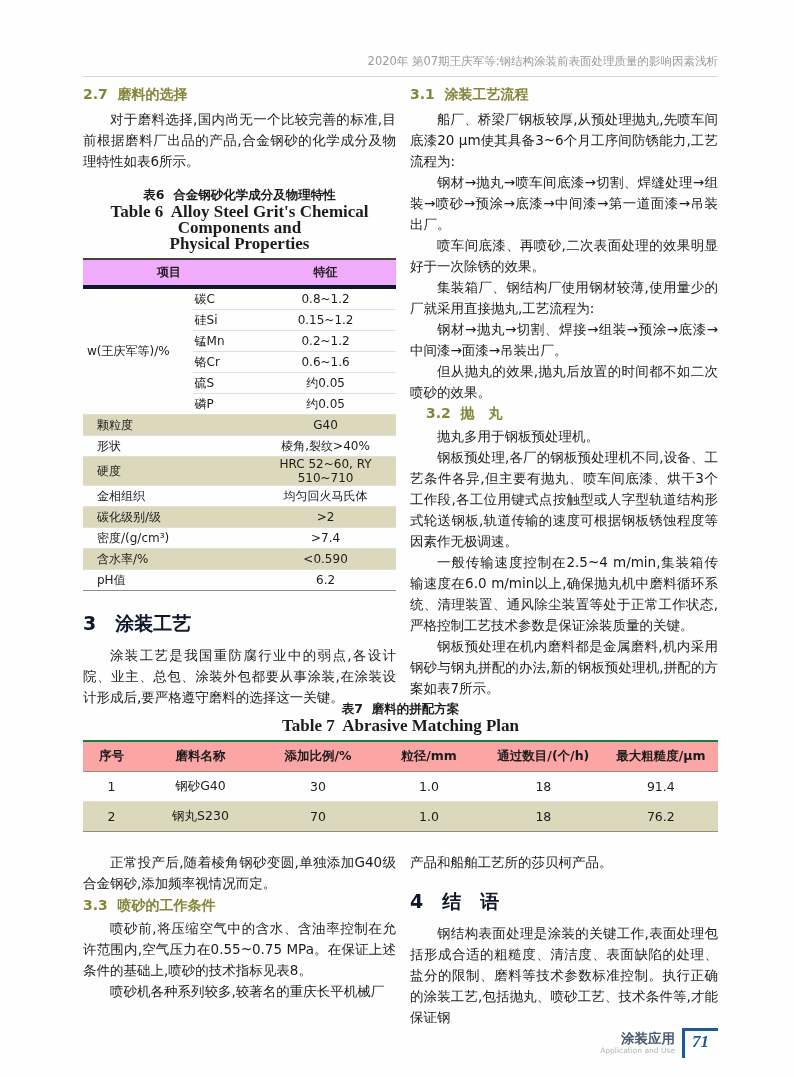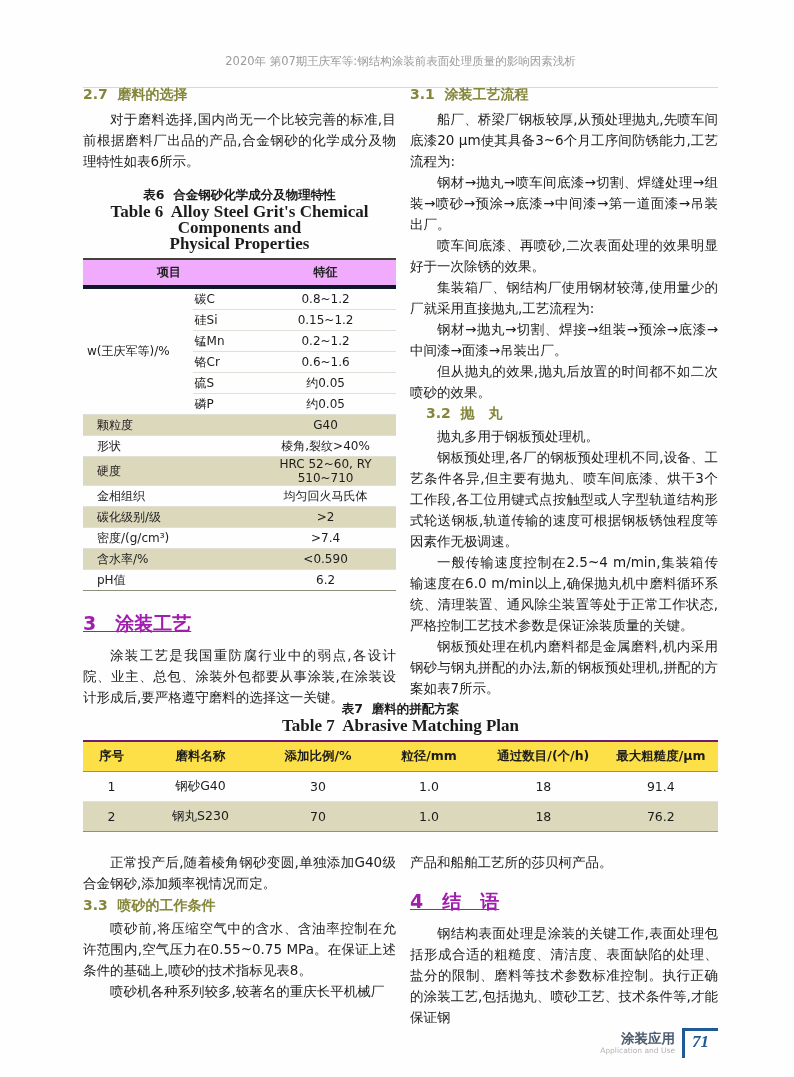--- a/index.html
+++ b/index.html
@@ -1,50 +1,50 @@
 <!DOCTYPE html>
 <html><head>
 <meta charset="utf-8">
 <style>
   html,body{margin:0;padding:0;background:#f4f5f2;}
   .page{position:relative;width:794px;height:1077px;margin:0 auto;background:#fefefe;
         font-family:"DejaVu Sans",sans-serif;color:#1c1c1c;overflow:hidden;}
   
   .hdr{position:absolute;top:54px;left:83px;width:635px;display:flex;
-       justify-content:center;align-items:flex-end;font-size:11.5px;color:#9b9b9b;
-       border-bottom:1px solid #d8d8d8;padding-bottom:18px;}
+       justify-content:flex-end;align-items:flex-end;font-size:11.5px;color:#9b9b9b;
+       border-bottom:1px solid #d8d8d8;padding-bottom:7px;}
   
   .cols{position:absolute;left:83px;width:635px;display:flex;gap:14px;}
   .cols.top{top:86px;}
   .cols.bottom{top:852px;}
   .col-l{width:313px;}
   .col-r{width:308px;}
   p.body{margin:0;font-size:13.5px;line-height:21px;text-align:justify;text-indent:2em;}
   p.body.noindent{text-indent:0;}
   h4.sub{margin:0 0 5px 0;font-size:14px;font-weight:bold;color:#84863a;white-space:pre-wrap;}
-  h2.big{margin:20px 0 8px 0;font-size:19px;font-weight:bold;color:#a21caf;white-space:pre-wrap;text-decoration:underline;}
+  h2.big{margin:20px 0 8px 0;font-size:19px;font-weight:bold;color:#0f172a;white-space:pre-wrap;}
   
   .cap{margin-top:14px;text-align:center;font-weight:bold;}
   .cap .cn{font-size:12.5px;line-height:18px;white-space:pre-wrap;}
   .cap .en{font-size:17px;line-height:16px;font-family:"Liberation Serif",serif;white-space:pre-wrap;}
   
   table{border-collapse:collapse;width:100%;}
   .t6{margin-top:6px;font-size:12px;}
   .t6 th{background:#f0abfc;font-weight:bold;height:23px;
          border-top:2px solid #43433a;border-bottom:4px solid #0f172a;}
   .t6 td{height:20px;padding:0 2px;border-bottom:1px solid #e0e0d8;}
   .t6 .grp{text-align:left;padding-left:4px;}
   .t6 .el{text-align:left;padding-left:2px;}
   .t6 .val{text-align:center;}
   .t6 .lbl{text-align:left;padding-left:14px;}
   .t6 tr.alt td{background:#dbd8bc;}
   .t6 tbody tr:last-child td{border-bottom:1px solid #8f8f7e;}
   .t7{margin-top:6px;font-size:12.5px;}
-  .t7 th{background:#fde047;font-weight:bold;height:27px;
-         border-top:2px solid #701a75;border-bottom:1px solid #8f8f7e;}
+  .t7 th{background:#fca5a5;font-weight:bold;height:27px;
+         border-top:2px solid #15803d;border-bottom:1px solid #8f8f7e;}
   .t7 td{height:27px;text-align:center;border-bottom:1px solid #e0e0d8;}
   .t7 tr.alt td{background:#dbd8bc;}
   .t7 tbody tr:last-child td{border-bottom:1px solid #8f8f7e;}
   .t7block{position:absolute;top:700px;left:83px;width:635px;}
   
   .ftr{position:absolute;top:1028px;right:76px;display:flex;align-items:center;gap:7px;}
   .ftr .labels{text-align:right;}
   .ftr .cn{font-size:13.5px;font-weight:bold;color:#4b5a6e;line-height:15px;}
   .ftr .en{font-size:7.5px;color:#b3b3b3;line-height:10px;}
   .pgbox{border-left:3px solid #1e5a96;border-top:3px solid #1e5a96;

